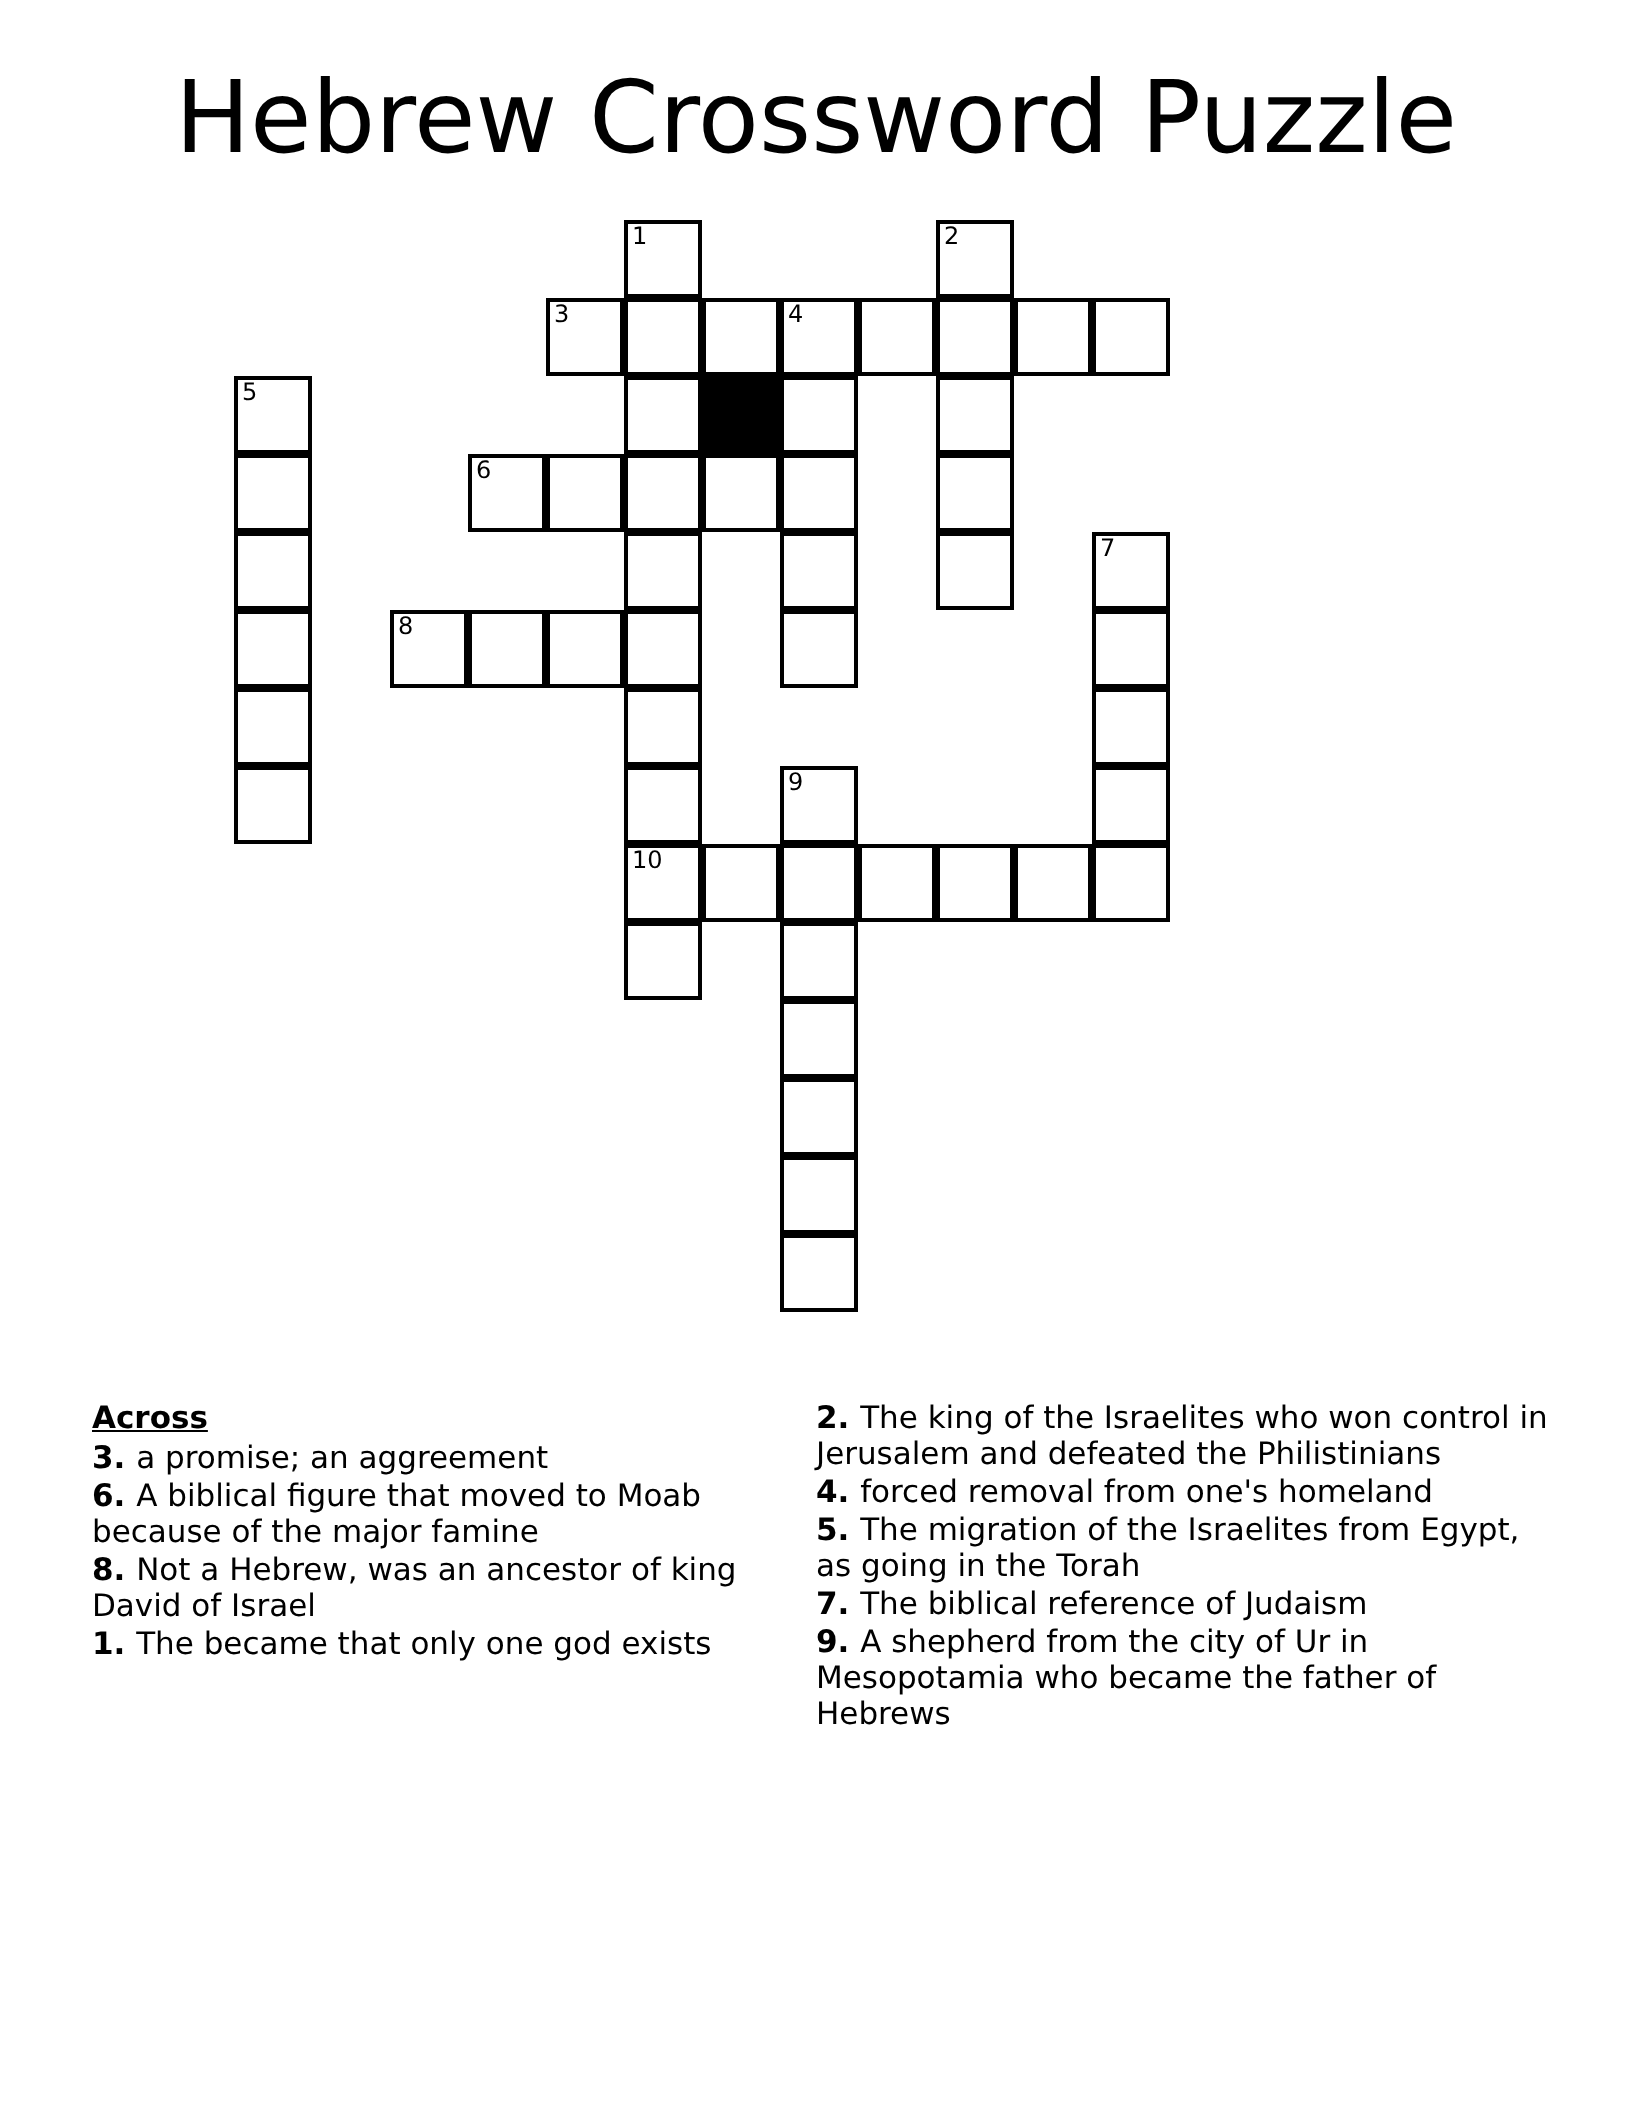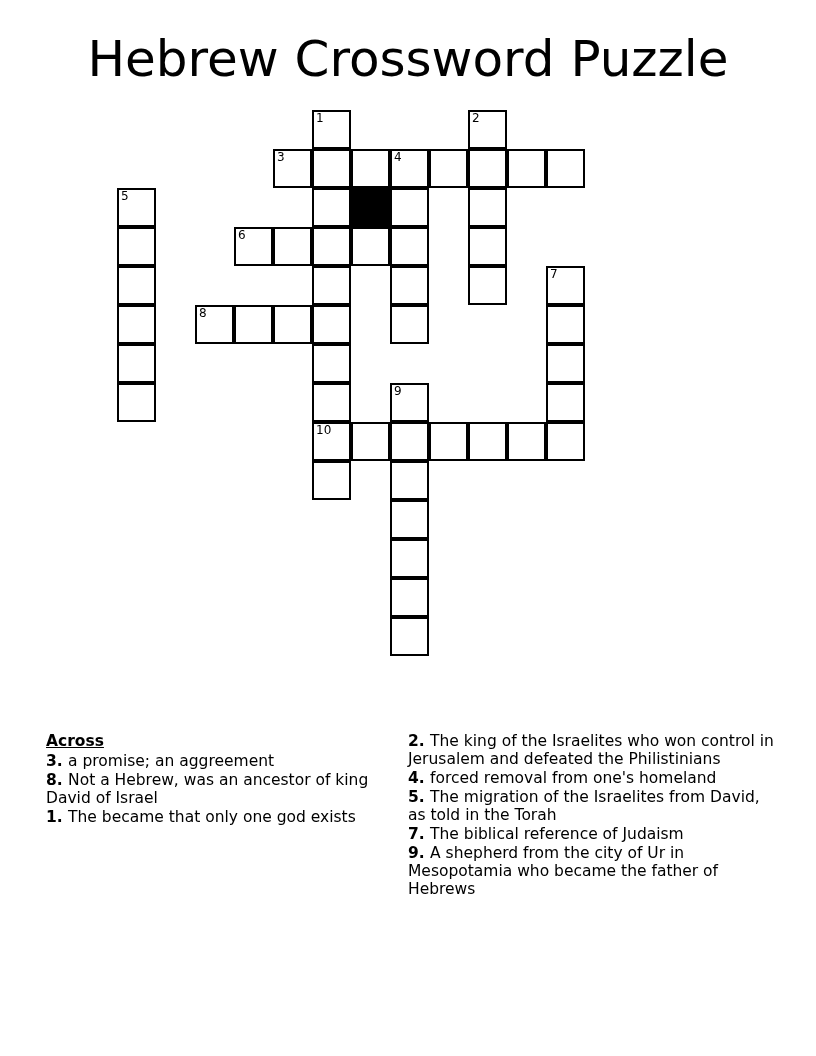--- a/index.html
+++ b/index.html
@@ -54,21 +54,21 @@
     top: 0px;
     font-size: 12px;
     line-height: 13px;
     color: #000000;
     font-family: "DejaVu Sans", sans-serif;
   }
 
   
   .clues {
     position: absolute;
-    top: 732px;
+    top: 700px;
     font-size: 15.5px;
     line-height: 18px;
     color: #000000;
   }
   .clues.left  { left: 46px;  width: 345px; }
   .clues.right { left: 408px; width: 370px; }
 
   .clue-heading {
     font-weight: bold;
     text-decoration: underline;
@@ -165,30 +165,31 @@
       <div class="cell" style="left: 390px; top: 500px;"></div>
       <div class="cell" style="left: 390px; top: 539px;"></div>
       <div class="cell" style="left: 390px; top: 578px;"></div>
       <div class="cell" style="left: 390px; top: 617px;"></div>
     </div>
 
   <div class="clues left">
     <div class="clue-heading">Across</div>
     <div id="across-list">
         <div class="clue"><span class="n">3. </span><span>a promise; an aggreement</span></div>
+        <div class="clue"><span class="n">6. </span><span>A biblical figure that moved to Moab because of the major famine</span></div>
         <div class="clue"><span class="n">8. </span><span>Not a Hebrew, was an ancestor of king David of Israel</span></div>
       </div>
     <div id="down-list-left">
         <div class="clue"><span class="n">1. </span><span>The became that only one god exists</span></div>
       </div>
   </div>
 
   <div class="clues right">
     <div id="down-list-right">
         <div class="clue"><span class="n">2. </span><span>The king of the Israelites who won control in Jerusalem and defeated the Philistinians</span></div>
         <div class="clue"><span class="n">4. </span><span>forced removal from one's homeland</span></div>
-        <div class="clue"><span class="n">5. </span><span>The migration of the Israelites from David, as told in the Torah</span></div>
+        <div class="clue"><span class="n">5. </span><span>The migration of the Israelites from Egypt, as going in the Torah</span></div>
         <div class="clue"><span class="n">7. </span><span>The biblical reference of Judaism</span></div>
         <div class="clue"><span class="n">9. </span><span>A shepherd from the city of Ur in Mesopotamia who became the father of Hebrews</span></div>
       </div>
   </div>
 
 </div>
 
 </body></html>

